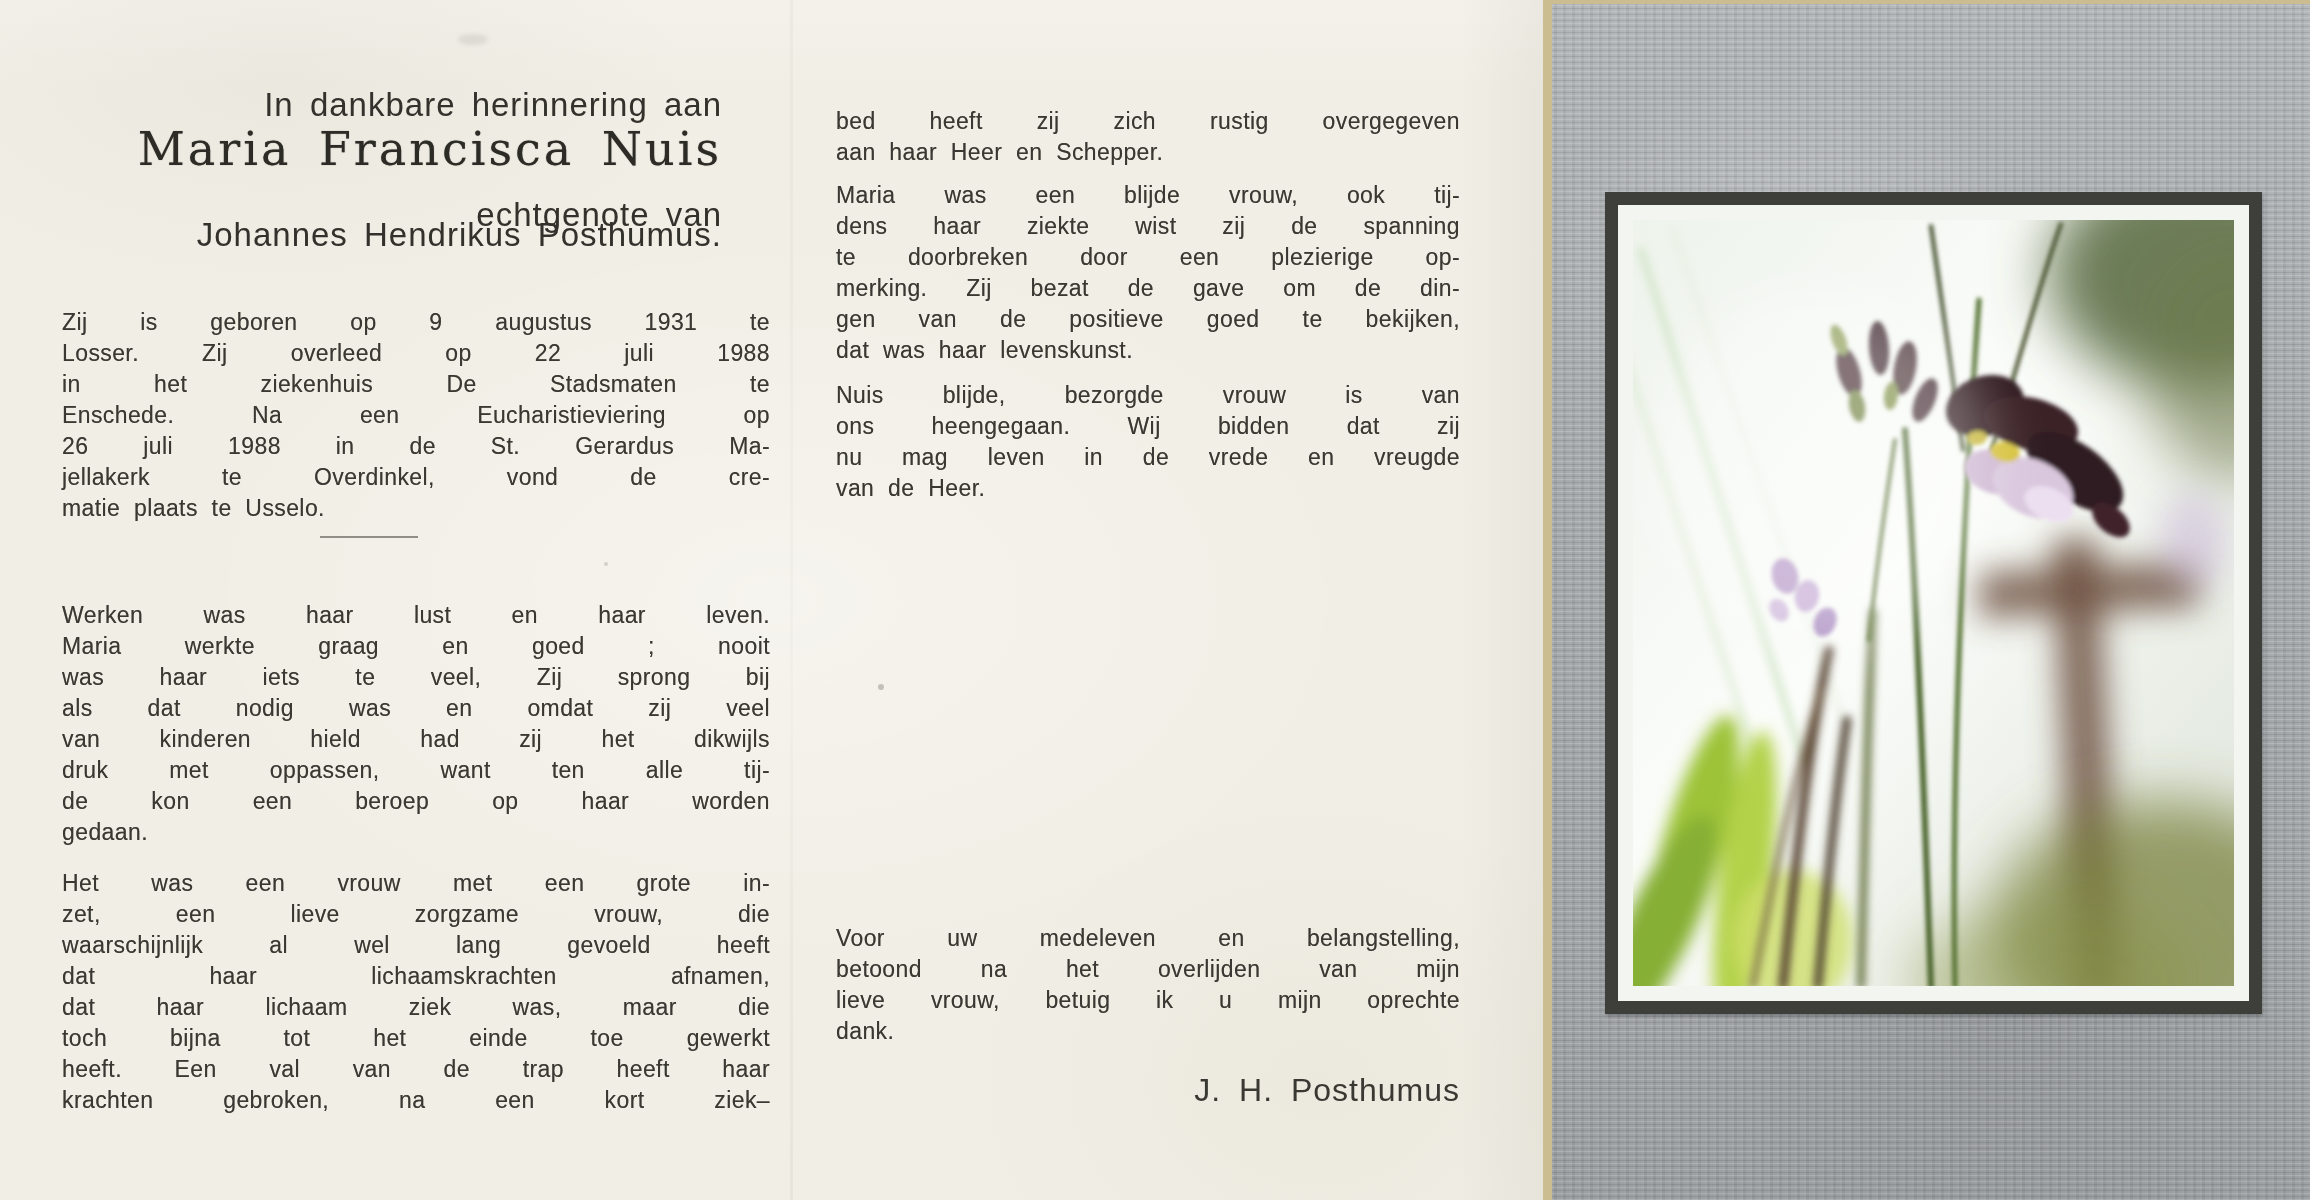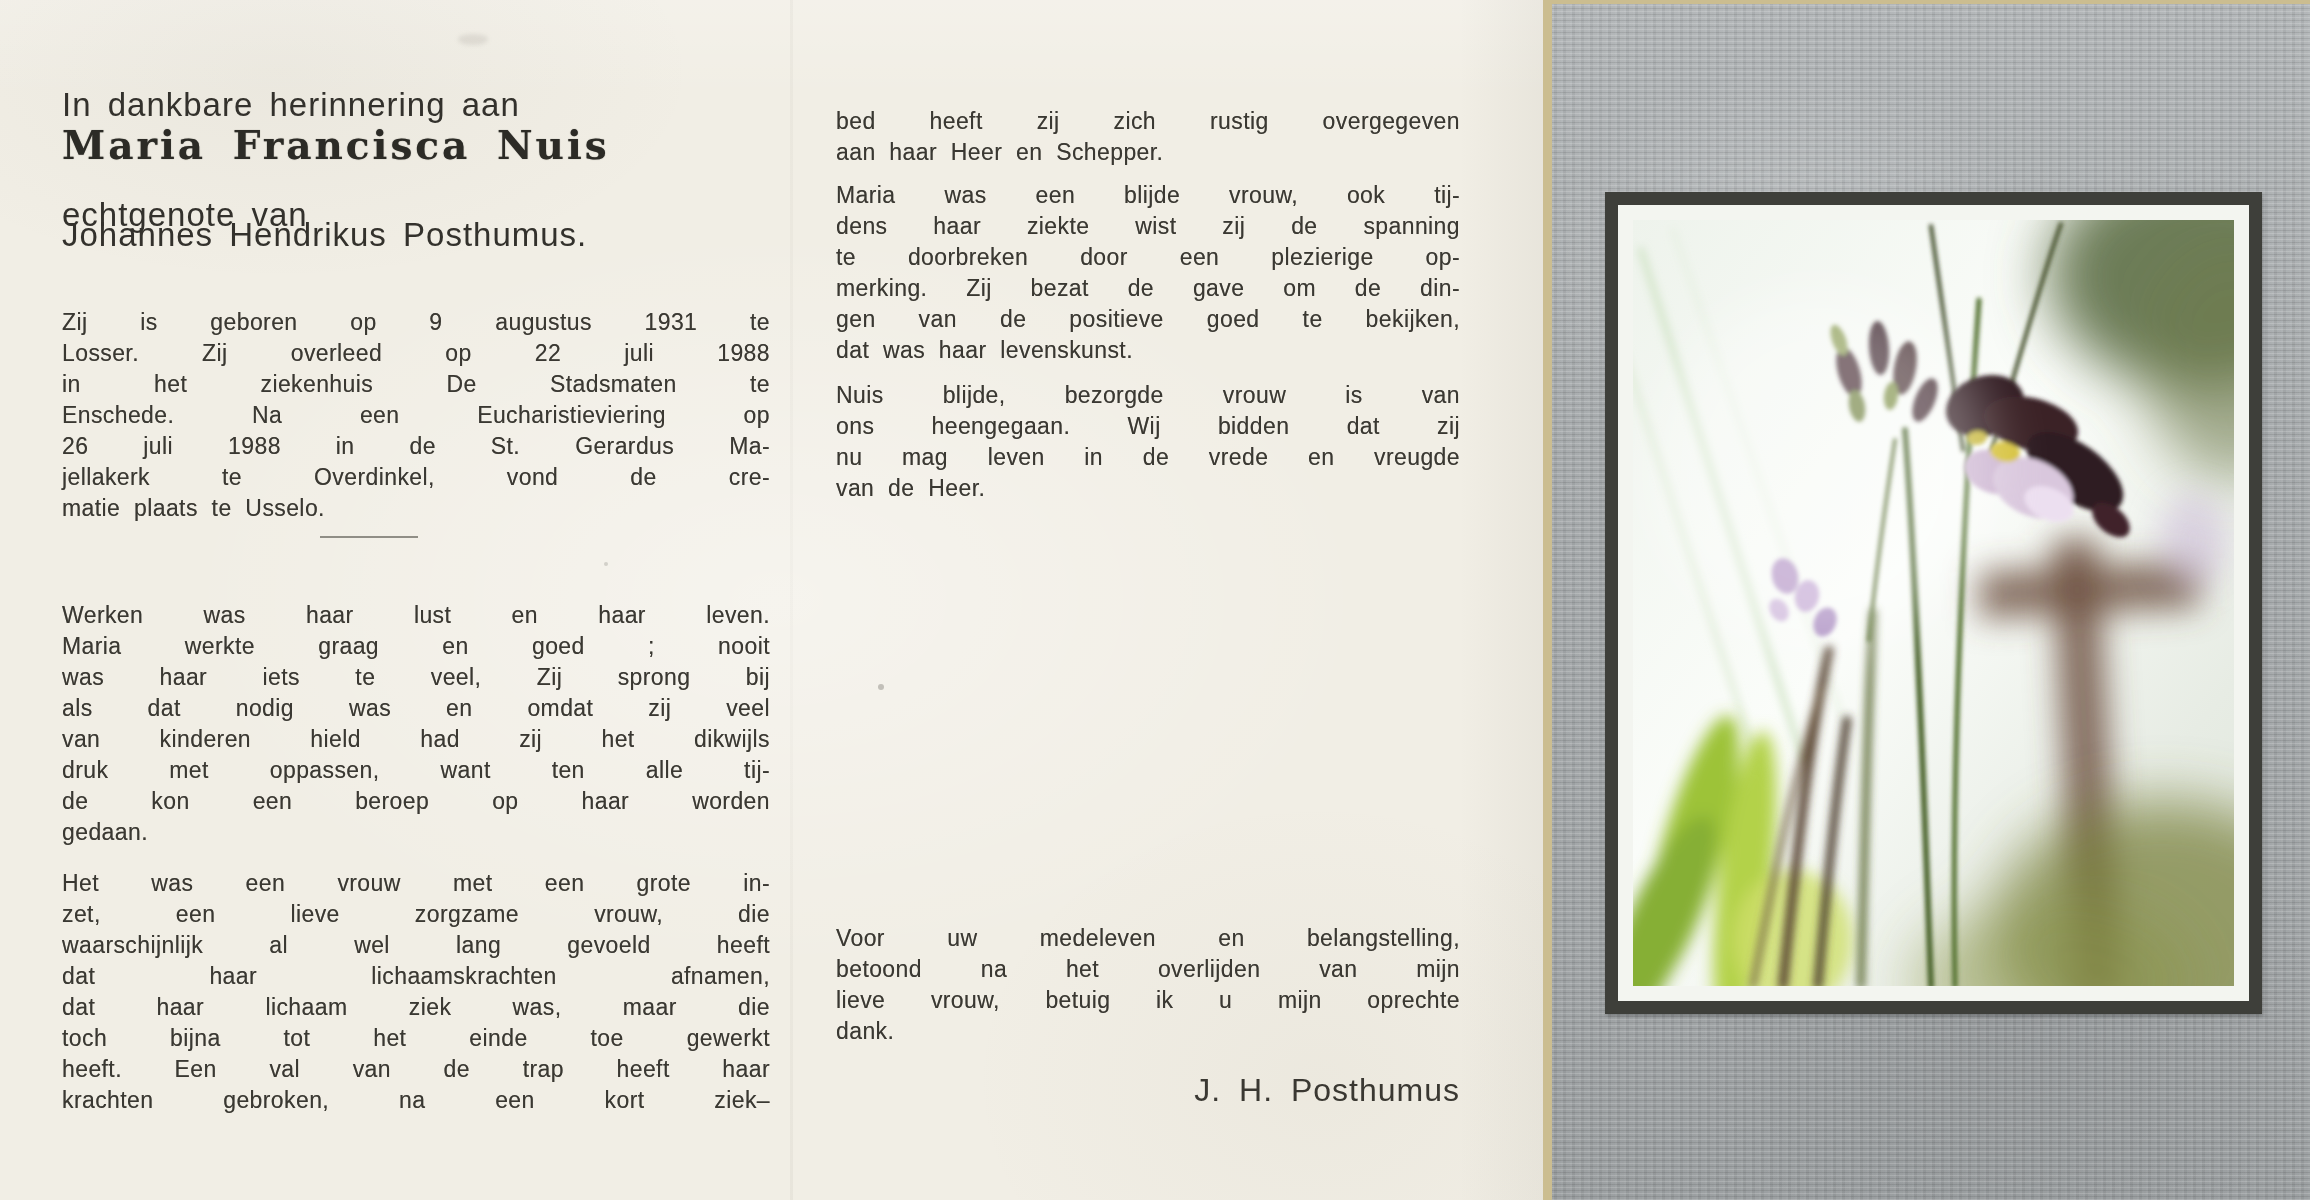--- a/index.html
+++ b/index.html
@@ -19,23 +19,23 @@
       linear-gradient(180deg, rgba(255,255,255,.2), rgba(0,0,0,0) 8%);
   }
   .fold{position:absolute;left:790px;top:0;width:3px;height:1200px;background:linear-gradient(180deg,rgba(60,55,40,.04),rgba(60,55,40,.02) 60%,rgba(60,55,40,.05));}
   .speck{position:absolute;border-radius:50%;background:#85837c;}
   .smudge{position:absolute;background:rgba(110,108,100,.14);border-radius:50%;filter:blur(2px);}
 
   .block{position:absolute;}
   .c1{left:62px;width:708px;}
   .c2{left:836px;width:624px;}
 
-  .hdr{text-align:left;font-size:33px;letter-spacing:1px;word-spacing:6px;color:#33312c;}
+  .hdr{text-align:right;font-size:33px;letter-spacing:1px;word-spacing:6px;color:#33312c;}
   .name{
-    font-family:"DejaVu Serif",serif;font-weight:bold;font-size:39px;
+    font-family:"DejaVu Serif",serif;font-weight:normal;font-size:46px;
     letter-spacing:3px;word-spacing:10px;color:#2c2b26;
     text-shadow:0 0 1px rgba(44,43,38,.55);
   }
   .body-text{font-size:23px;line-height:31px;letter-spacing:.4px;word-spacing:7px;color:#3a3832;text-shadow:0 0 .5px rgba(58,56,50,.5);}
   .tl{text-align:justify;text-align-last:justify;white-space:nowrap;}
   .tl-last{text-align-last:left;}
   .divider{position:absolute;left:320px;top:536px;width:98px;height:2px;background:#6f6d66;opacity:.75;}
   .sig{font-size:32px;letter-spacing:1px;word-spacing:8px;text-align:right;padding-right:132px;color:#3a3832;}
 
   

